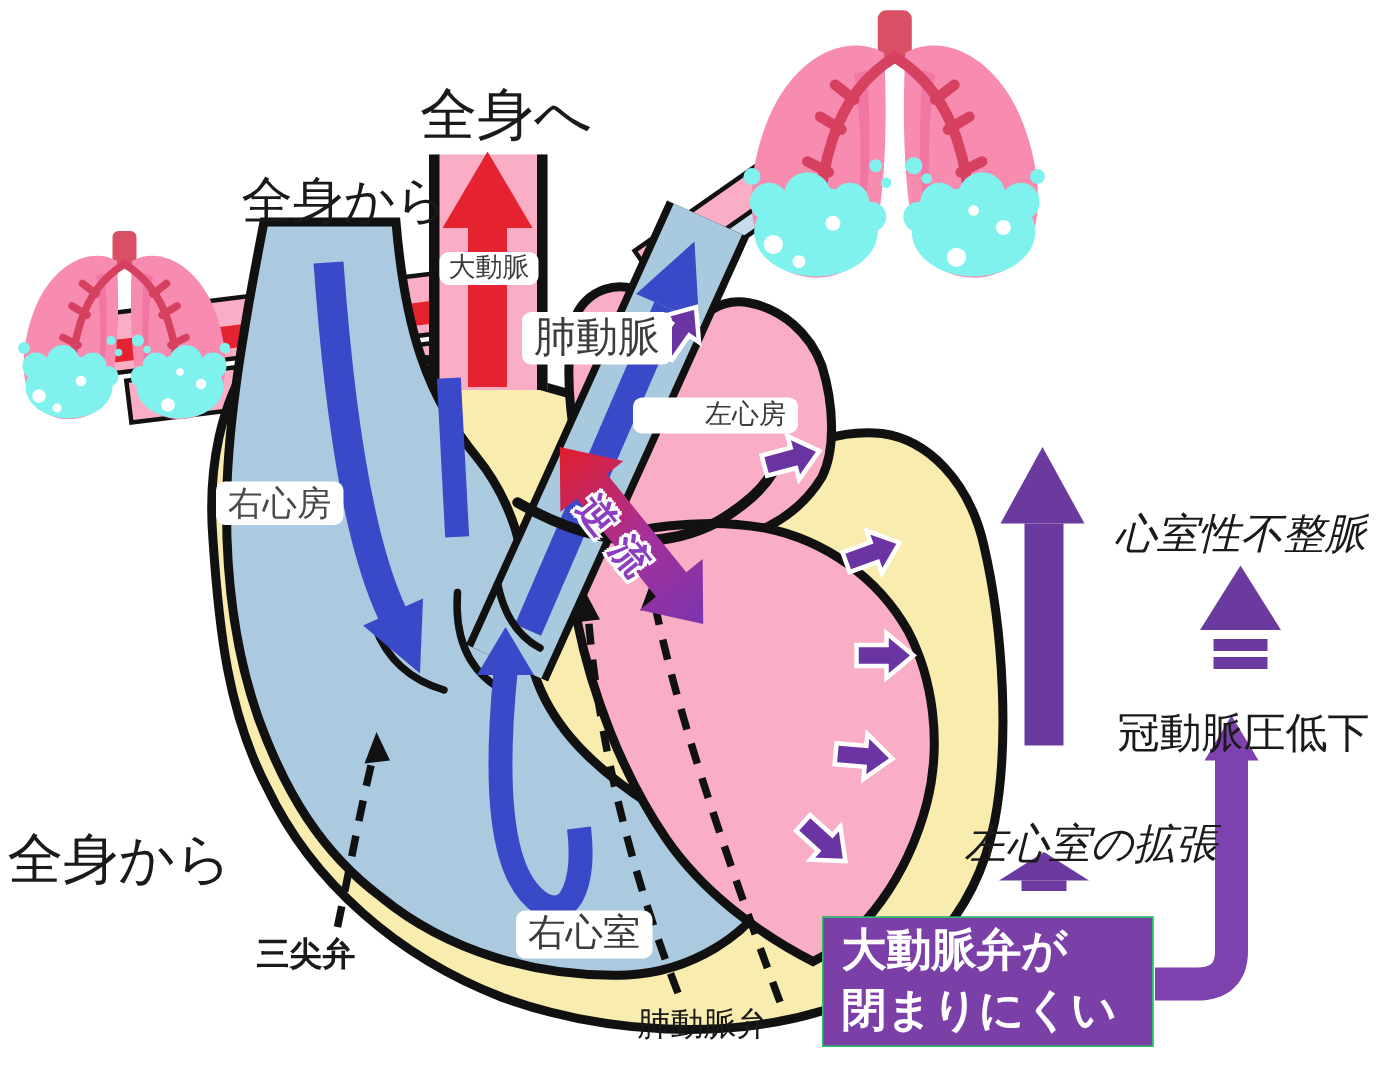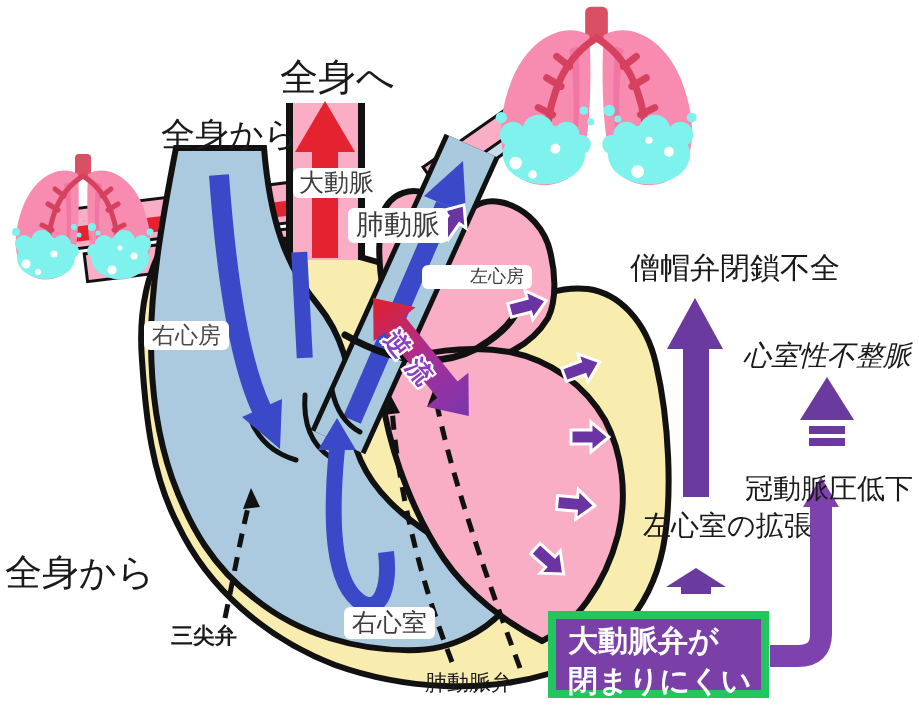--- a/index.html
+++ b/index.html
@@ -5,38 +5,38 @@
   html,body{margin:0;padding:0;background:#fff;}
   body{font-family:"Liberation Sans",sans-serif;}
   #stage{position:relative;width:919px;height:716px;background:#fff;overflow:hidden;}
   #stage svg{position:absolute;left:0;top:0;}
   .txt{position:absolute;color:#1a1a1a;white-space:nowrap;line-height:1.05;}
   .tag{position:absolute;background:#ffffff;border-radius:6px;color:#3c3c3c;
        padding:2px 8px;white-space:nowrap;line-height:1.1;}
   .t-zenshin-e   {left:280px;top:58px; font-size:38px;}
   .t-zenshin-top {left:161px;top:117px;font-size:34px;}
   .t-zenshin-bot {left:5px;  top:554px;font-size:37px;}
-  .tag-aorta {left:293px;top:168px;font-size:25px;padding:1px 6px;}
+  .tag-aorta {left:293px;top:168px;font-size:18px;padding:1px 6px;}
   .tag-pa    {left:348px;top:208px;font-size:28px;}
   .tag-la    {left:422px;top:265px;font-size:18px;padding-left:48px;}
   .tag-ra    {left:144px;top:321px;font-size:23px;color:#4a4a4a;}
   .tag-lv    {left:459px;top:436px;font-size:24px;}
   .tag-rv    {left:344px;top:607px;font-size:25px;}
   .t-tricuspid {left:171px;top:624px;font-size:22px;font-weight:bold;}
   .t-pulmvalve {left:425px;top:671px;font-size:22px;font-weight:normal;}
   .t-mitral    {left:630px;top:252px;font-size:30px;}
   .t-arrhythmia{left:743px;top:341px;font-size:28px;font-style:italic;}
   .t-coronary  {left:745px;top:437px;font-size:28px;margin-top:37px;}
-  .t-dilation  {left:643px;top:511px;font-size:28px;}
+  .t-dilation  {left:643px;top:548px;font-size:28px;font-style:italic;}
   .t-gyakuryu{left:400px;top:326px;font-size:25px;color:#8b3fc0;font-weight:bold;
      letter-spacing:10px;transform:rotate(51deg);transform-origin:0 0;
      text-shadow:-2px -2px 0 #fff,2px -2px 0 #fff,-2px 2px 0 #fff,2px 2px 0 #fff,
                  0 -2px 0 #fff,0 2px 0 #fff,-2px 0 0 #fff,2px 0 0 #fff;}
   .cause-box{position:absolute;left:548px;top:611px;width:221px;height:87px;
-     background:#7b3fa8;border:8px solid #22c55e;box-sizing:border-box;
+     background:#7b3fa8;border:1px solid #22c55e;box-sizing:border-box;
      color:#fff;font-weight:bold;font-size:30px;line-height:40px;padding:2px 0 0 12px;}
 </style>
 </head>
 <body>
 
 <div id="stage">
 
 <svg width="919" height="716" viewBox="0 0 919 716">
   <defs>
     <linearGradient id="gyaku" gradientUnits="userSpaceOnUse" x1="-76" y1="0" x2="76" y2="0">
@@ -199,21 +199,20 @@
 <div class="tag tag-aorta">大動脈</div>
 <div class="tag tag-pa">肺動脈</div>
 <div class="tag tag-la">左心房</div>
 <div class="tag tag-ra">右心房</div>
 <div class="tag tag-rv">右心室</div>
 
 <div class="txt t-tricuspid">三尖弁</div>
 <div class="txt t-pulmvalve">肺動脈弁</div>
 <div class="txt t-gyakuryu">逆流</div>
 
-<div class="txt t-mitral">僧帽弁閉鎖不全</div>
 <div class="txt t-arrhythmia">心室性不整脈</div>
 <div class="txt t-coronary">冠動脈圧低下</div>
 <div class="txt t-dilation">左心室の拡張</div>
 
 <div class="cause-box">
   <div>大動脈弁が</div>
   <div>閉まりにくい</div>
 </div>
 
 </div>

